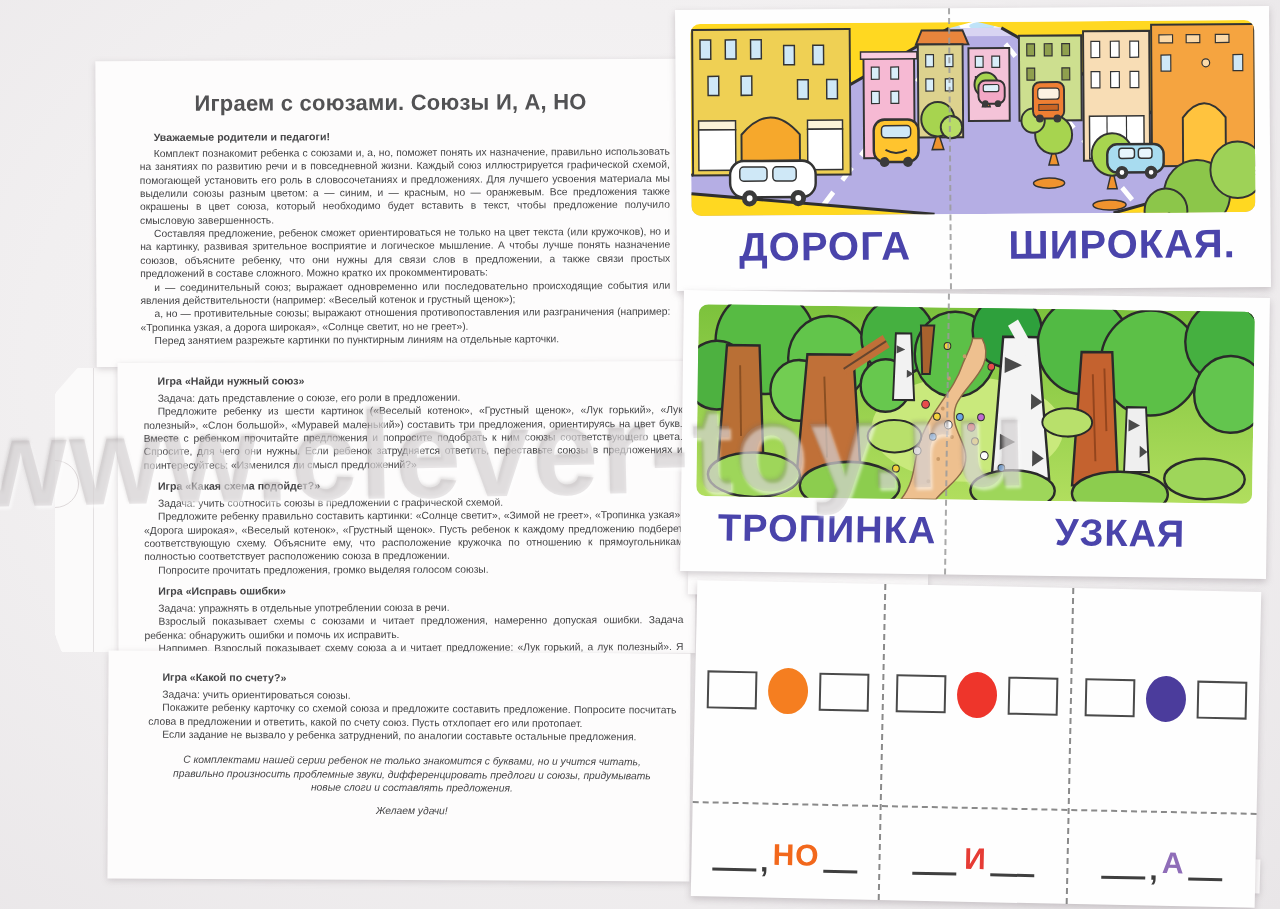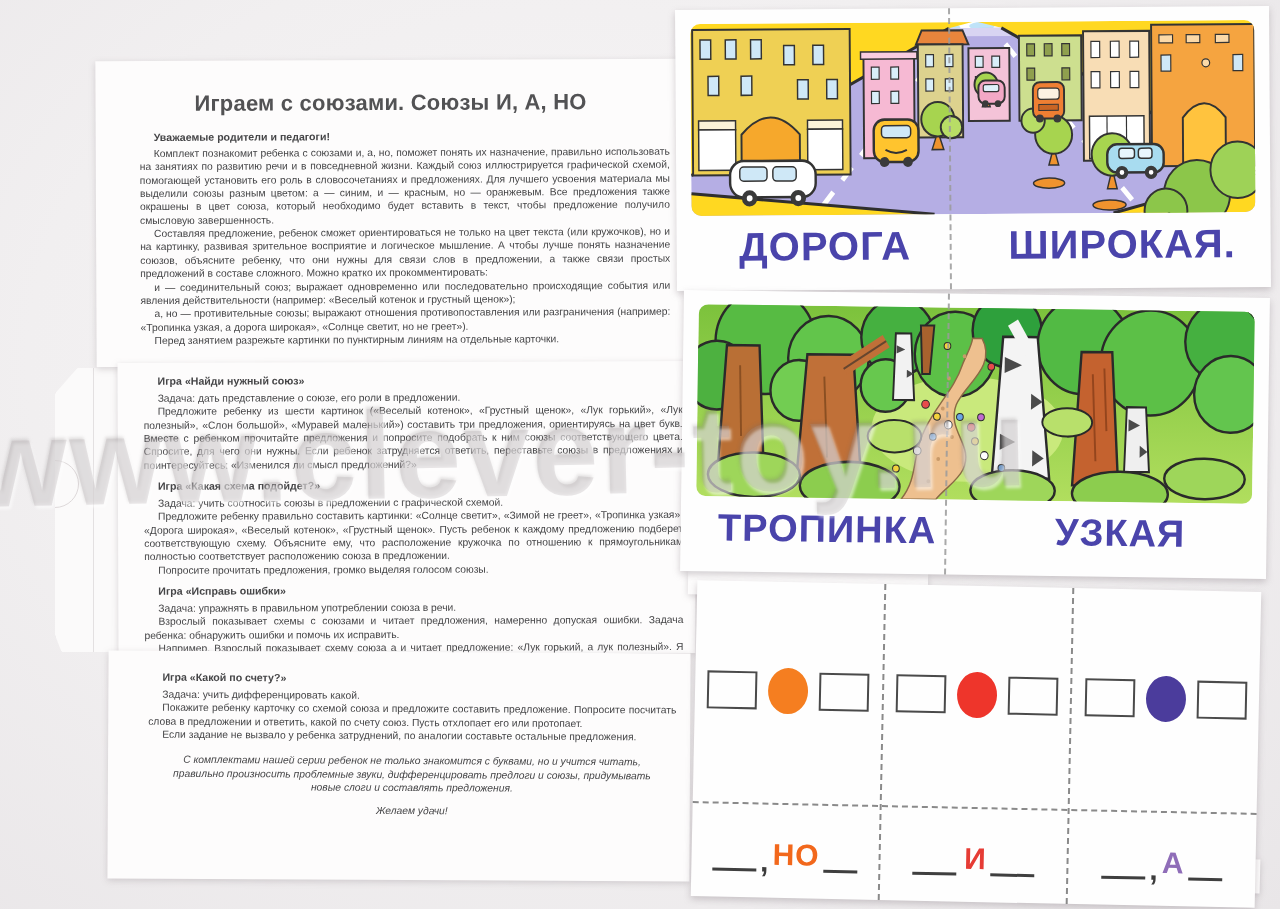--- a/index.html
+++ b/index.html
@@ -101,32 +101,32 @@
         <p class="para">Предложите ребенку из шести картинок («Веселый котенок», «Грустный щенок», «Лук горький», «Лук полезный», «Слон большой», «Муравей маленький») составить три предложения, ориентируясь на цвет букв. Вместе с ребенком прочитайте предложения и попросите подобрать к ним союзы соответствующего цвета. Спросите, для чего они нужны. Если ребенок затрудняется ответить, переставьте союзы в предложениях и поинтересуйтесь: «Изменился ли смысл предложений?»</p>
       </div>
       <div class="game">
         <p class="game-title">Игра «Какая схема подойдет?»</p>
         <p class="para task"><span class="task-label">Задача:</span> <span>учить соотносить союзы в предложении с графической схемой.</span></p>
         <p class="para">Предложите ребенку правильно составить картинки: «Солнце светит», «Зимой не греет», «Тропинка узкая», «Дорога широкая», «Веселый котенок», «Грустный щенок». Пусть ребенок к каждому предложению подберет соответствующую схему. Объясните ему, что расположение кружочка по отношению к прямоугольникам полностью соответствует расположению союза в предложении.</p>
         <p class="para">Попросите прочитать предложения, громко выделяя голосом союзы.</p>
       </div>
       <div class="game">
         <p class="game-title">Игра «Исправь ошибки»</p>
-        <p class="para task"><span class="task-label">Задача:</span> <span>упражнять в правильном употреблении союза в речи.</span></p>
+        <p class="para task"><span class="task-label">Задача:</span> <span>упражнять в отдельные употреблении союза в речи.</span></p>
         <p class="para">Взрослый показывает схемы с союзами и читает предложения, намеренно допуская ошибки. Задача ребенка: обнаружить ошибки и помочь их исправить.</p>
         <p class="para">Например. Взрослый показывает схему союза а и читает предложение: «Лук горький, а лук полезный». Я правильный выбрал(а) союз? Помоги мне.</p>
       </div>
     </div>
   </div>
 
   <div class="paper panel-bot">
     <div class="sheet-body">
       <div class="game">
         <p class="game-title">Игра «Какой по счету?»</p>
-        <p class="para task"><span class="task-label">Задача:</span> <span>учить дифференцировать какой.</span></p>
+        <p class="para task"><span class="task-label">Задача:</span> <span>учить ориентироваться союзы.</span></p>
         <p class="para">Покажите ребенку карточку со схемой союза и предложите составить предложение. Попросите посчитать слова в предложении и ответить, какой по счету союз. Пусть отхлопает его или протопает.</p>
         <p class="para">Если задание не вызвало у ребенка затруднений, по аналогии составьте остальные предложения.</p>
       </div>
       <p class="outro">С комплектами нашей серии ребенок не только знакомится с буквами, но и учится читать, правильно произносить проблемные звуки, дифференцировать предлоги и союзы, придумывать новые слоги и составлять предложения.</p>
       <p class="wish outro">Желаем удачи!</p>
     </div>
   </div>
 
   <div class="paper sliver1"></div>
   <div class="paper sliver2"></div>

